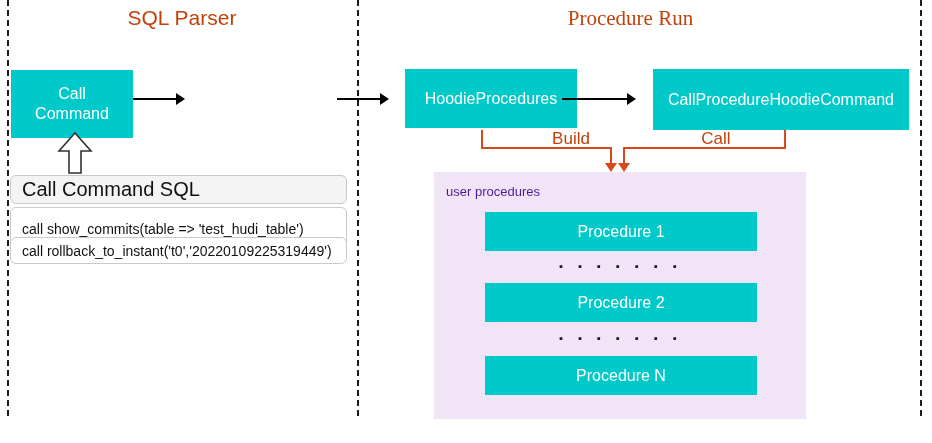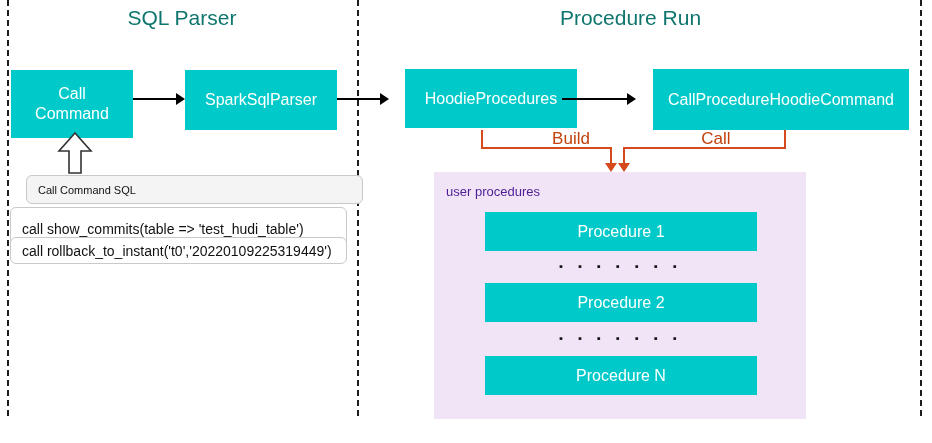--- a/index.html
+++ b/index.html
@@ -3,68 +3,65 @@
 <meta charset="utf-8">
 <style>
   html,body { margin:0; padding:0; background:#ffffff; }
   .canvas {
     position:relative; width:932px; height:443px; background:#ffffff;
     font-family:"Liberation Sans", sans-serif; overflow:hidden;
   }
   
   .vline { position:absolute; top:0; width:0; height:416px; border-left:2px dashed #1c1c1c; }
   
-  .section-title { position:absolute; top:6px; font-size:21px; color:#0f766e; text-align:center; }
+  .section-title { position:absolute; top:6px; font-size:21px; color:#c2410c; text-align:center; }
   
   .node {
     position:absolute; background:#00c9c9; color:#ffffff;
     display:flex; align-items:center; justify-content:center;
     text-align:center; font-size:16px; line-height:1.25;
   }
   
   .arrow-line { position:absolute; height:0; border-top:2px solid #000; }
   .arrow-head { position:absolute; width:0; height:0;
     border-top:6px solid transparent; border-bottom:6px solid transparent; border-left:9px solid #000; }
   
   .oseg { position:absolute; background:#d5491d; }
   .ohead { position:absolute; width:0; height:0;
     border-left:6px solid transparent; border-right:6px solid transparent; border-top:9px solid #d5491d; }
   .edge-label { position:absolute; font-size:17px; color:#c2410c; text-align:center; width:100px; }
   
   .sql-box { position:absolute; left:10px; width:337px; box-sizing:border-box;
     border:1px solid #c9c9c9; border-radius:6px; background:#fff;
     display:flex; align-items:center; padding-left:11px; color:#111; }
-  .sql-header { top:175px; height:29px; background:#f4f4f4; font-size:11px;margin-left:16px; }
+  .sql-header { top:175px; height:29px; background:#f4f4f4; font-size:20px; }
   .sql-row1 { top:207px; height:44px; font-size:14px; }
   .sql-row2 { top:237px; height:27px; font-size:14px; }
   
   .user-proc-box { position:absolute; left:434px; top:172px; width:372px; height:247px; background:#f2e4f7; }
   .user-proc-label { position:absolute; left:446px; top:184px; font-size:13px; color:#4c1d95; }
   .proc { left:485px; width:272px; height:39px; }
   .dots { position:absolute; left:485px; width:272px; height:16px; text-align:center;
     font-size:11px; letter-spacing:6px; color:#141414; line-height:16px; }
   .up-arrow-svg { position:absolute; left:57px; top:132px; }
 </style>
 </head>
 <body>
 
 <div class="canvas">
 
   <div class="vline" style="left:7px;"></div>
   <div class="vline" style="left:357px;"></div>
   <div class="vline" style="left:920px;"></div>
 
   <div class="section-title" style="left:7px; width:350px;">SQL Parser</div>
-  <div class="section-title" style="left:358px; width:545px;">Procedure Run</div>
+  <div class="section-title" style="left:358px; width:545px;font-family:Liberation Serif, serif;">Procedure Run</div>
 
   <div class="node" style="left:11px; top:70px; width:122px; height:68px;">
     <span style="width:90px;">Call Command</span>
-  </div>
-  <div class="node" style="left:185px; top:70px; width:152px; height:60px;">
-    <span>SparkSqlParser</span>
   </div>
   <div class="node" style="left:405px; top:69px; width:172px; height:59px;">
     <span>HoodieProcedures</span>
   </div>
   <div class="node" style="left:637px; top:69px; width:256px; height:61px;margin-left:16px;">
     <span>CallProcedureHoodieCommand</span>
   </div>
 
   <div class="arrow-line" style="left:133px; top:98px; width:44px;"></div>
   <div class="arrow-head" style="left:176px; top:93px;"></div>

